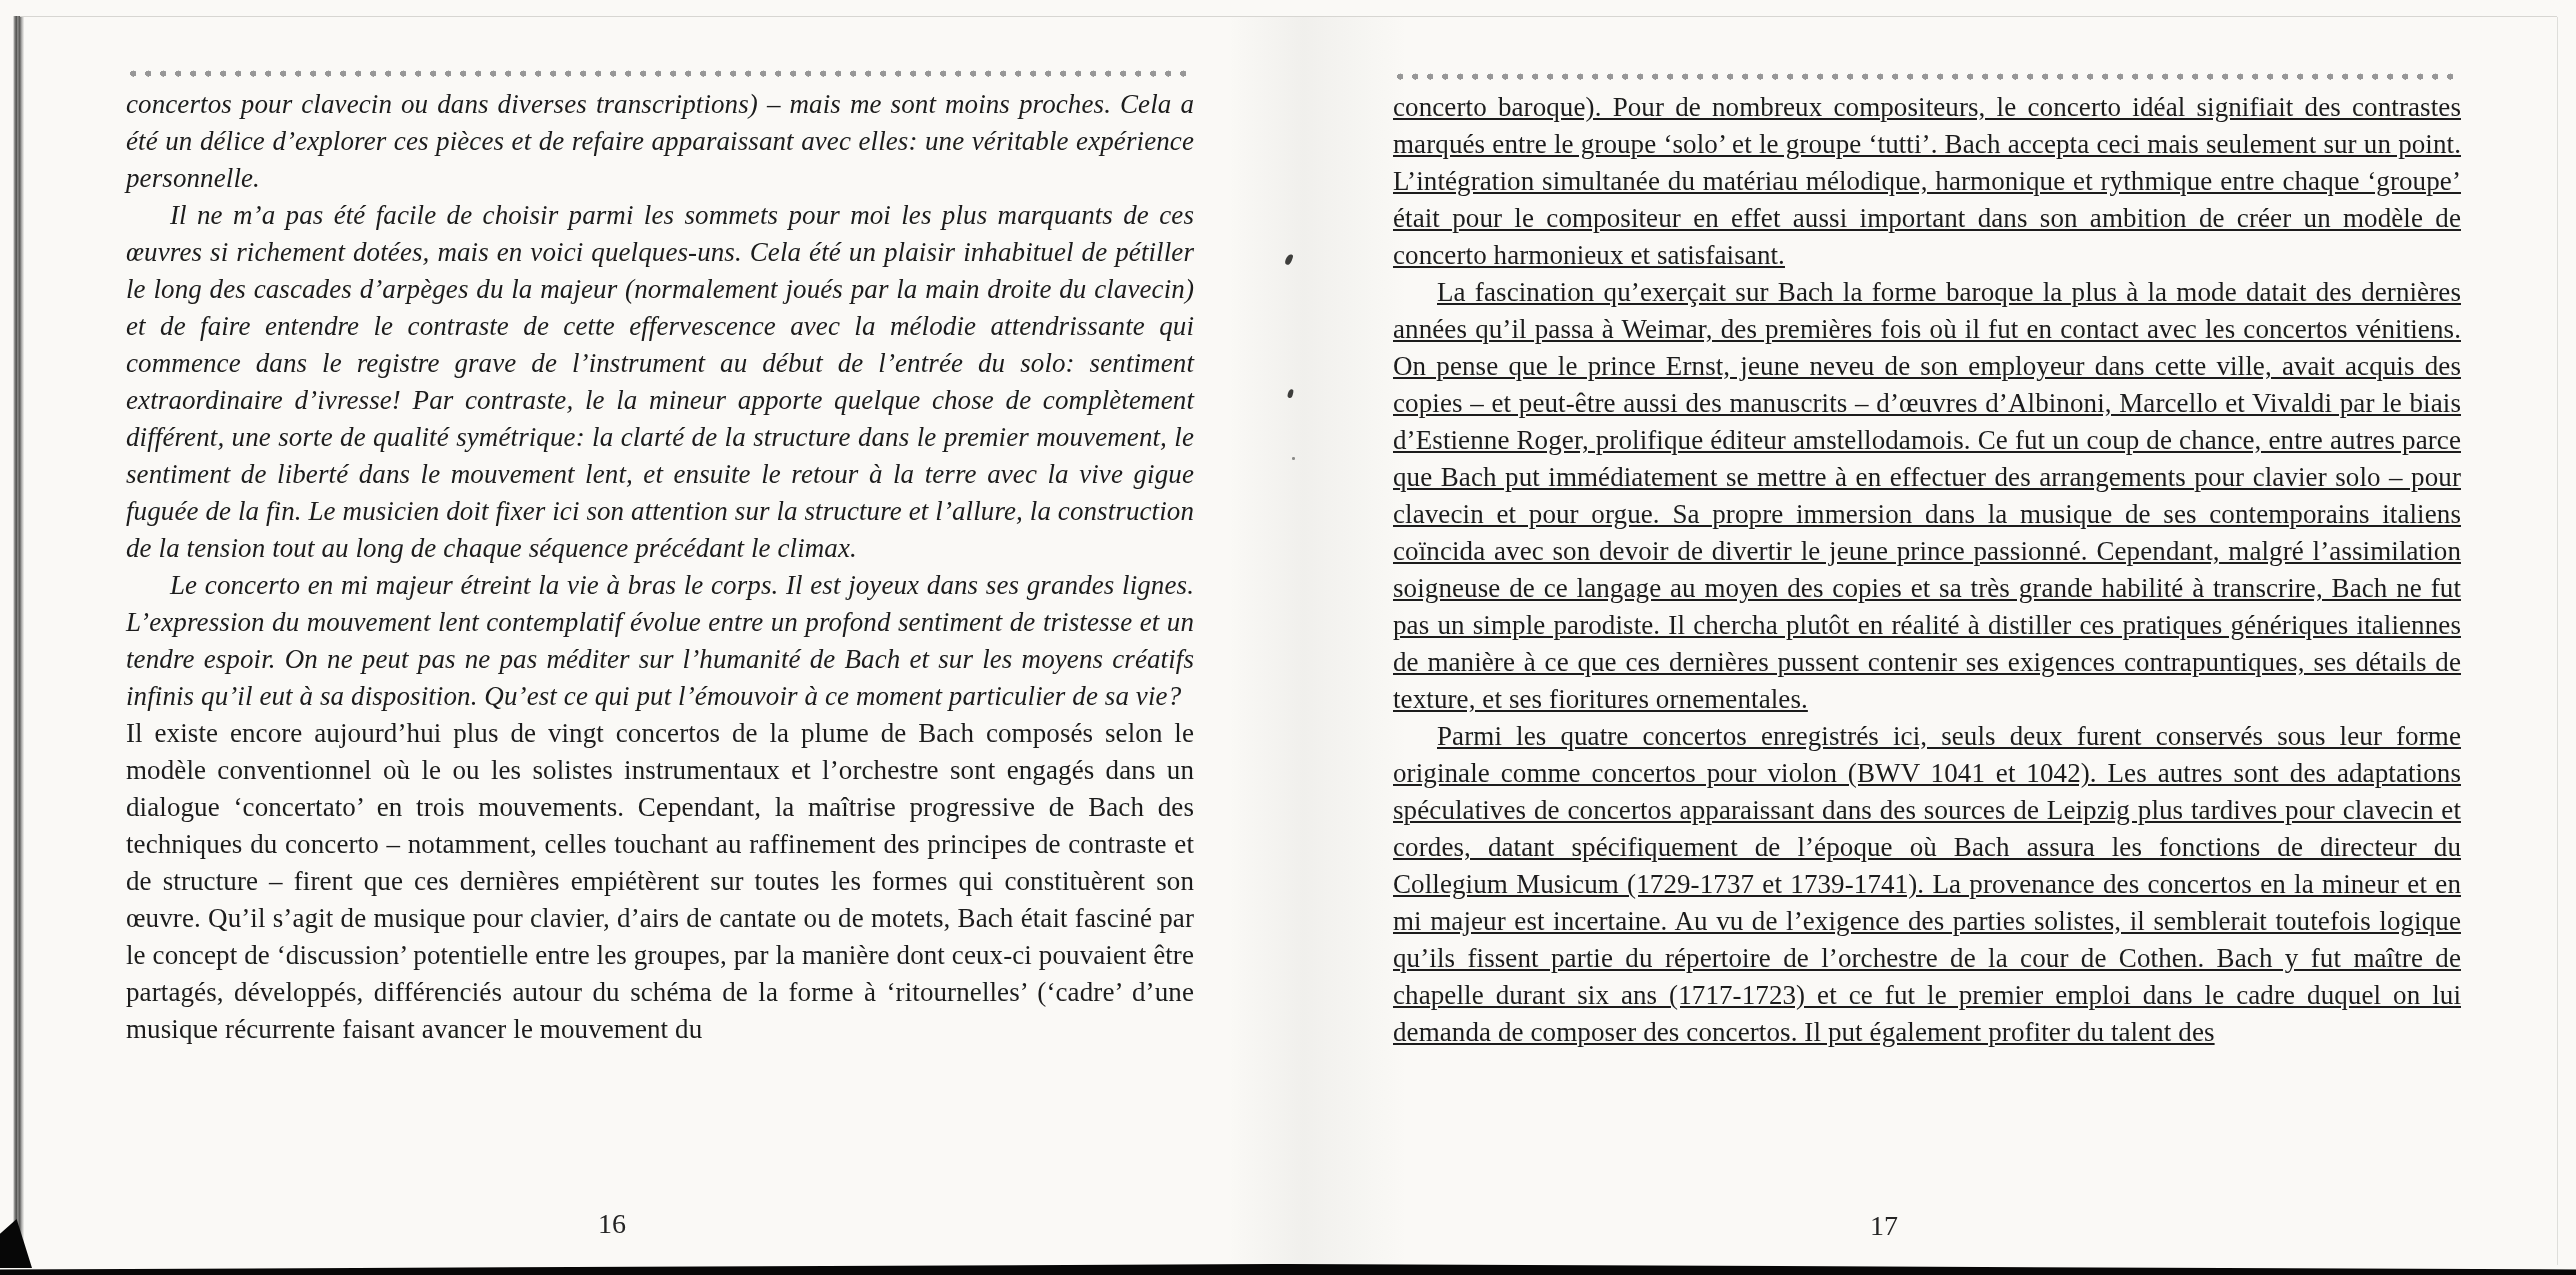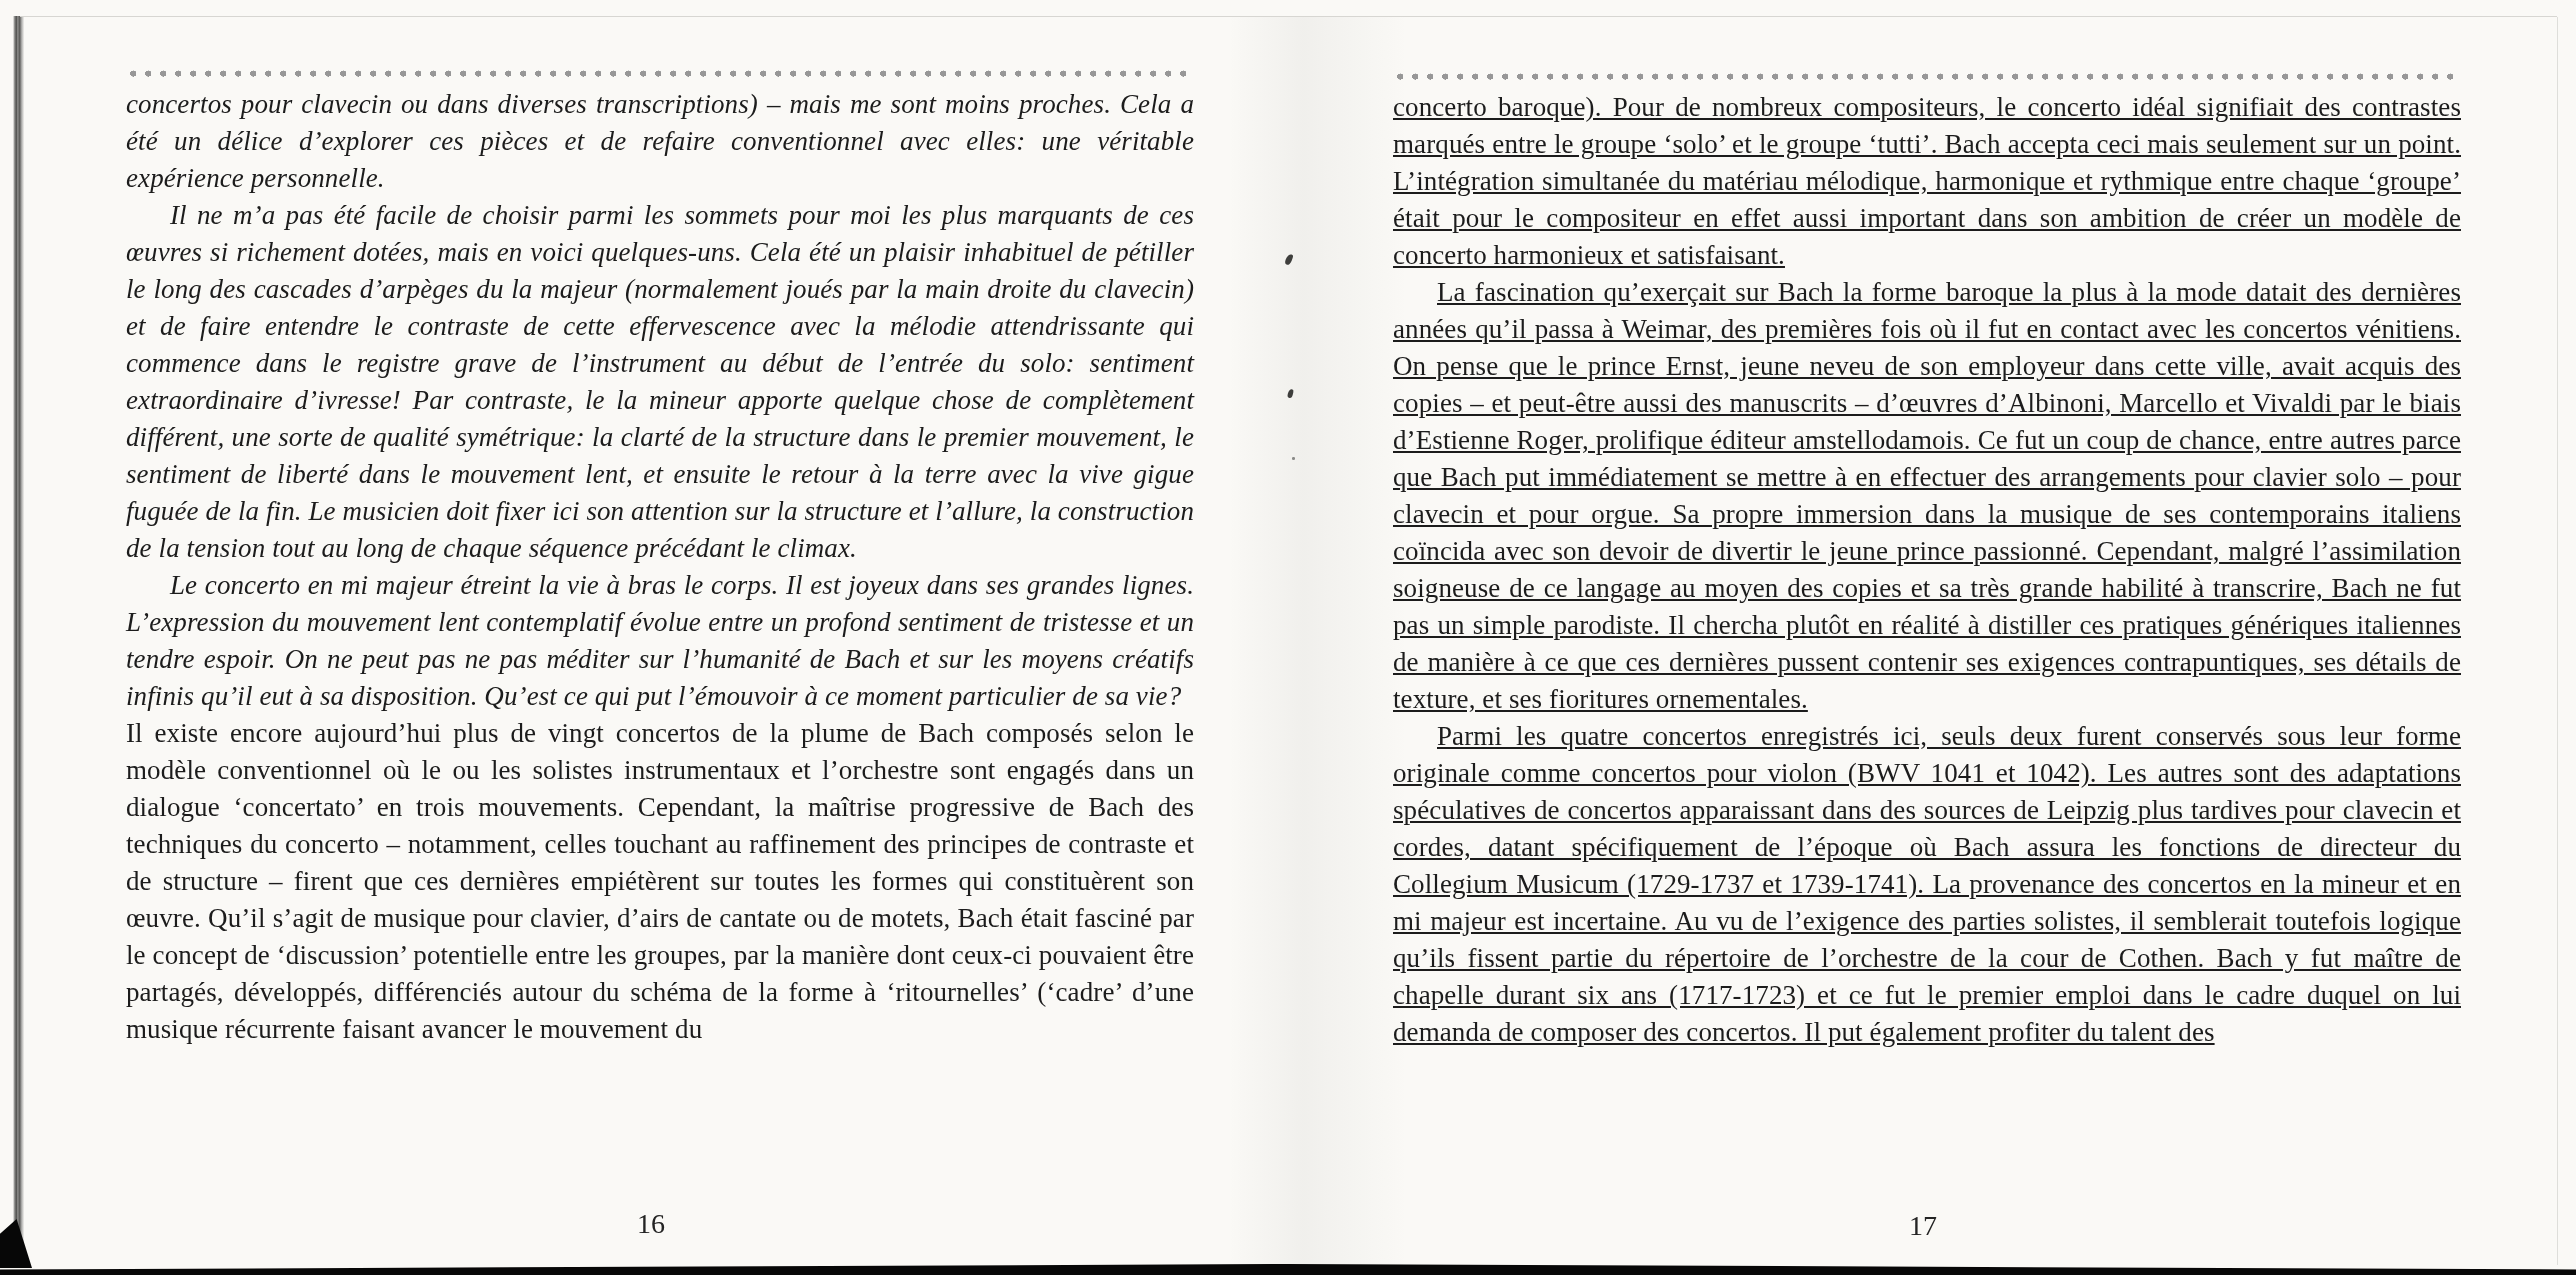--- a/index.html
+++ b/index.html
@@ -121,41 +121,41 @@
   h2.section-heading {
     font-size: 31px;
     font-weight: bold;
     color: #121212;
     margin: 35px 0 8px 0;
     letter-spacing: 0.1px;
   }
   .pagenum {
     position: absolute;
     width: 106px;
-    text-align: center;
+    text-align: left;
     font-size: 28px;
     color: #242424;
   }
   .pagenum.pn-left  { left: 598px;  top: 1208px; }
   .pagenum.pn-right { left: 1870px; top: 1210px; }
 </style>
 </head>
 <body>
 
 <div class="scan">
 
   <div class="spine"></div>
   <div class="edge-top"></div>
   <div class="edge-right"></div>
   <div class="gutter-shade"></div>
 
   <div class="page left">
     <div class="dotted-rule"></div>
     <div class="intro">
-      <p>concertos pour clavecin ou dans diverses transcriptions) – mais me sont moins proches. Cela a été un délice d’explorer ces pièces et de refaire conventionnel avec elles: une véritable expérience personnelle.</p>
+      <p>concertos pour clavecin ou dans diverses transcriptions) – mais me sont moins proches. Cela a été un délice d’explorer ces pièces et de refaire apparaissant avec elles: une véritable expérience personnelle.</p>
       <p class="ind">Il ne m’a pas été facile de choisir parmi les sommets pour moi les plus marquants de ces œuvres si richement dotées, mais en voici quelques-uns. Cela été un plaisir inhabituel de pétiller le long des cascades d’arpèges du la majeur (normalement joués par la main droite du clavecin) et de faire entendre le contraste de cette effervescence avec la mélodie attendrissante qui commence dans le registre grave de l’instrument au début de l’entrée du solo: sentiment extraordinaire d’ivresse! Par contraste, le la mineur apporte quelque chose de complètement différent, une sorte de qualité symétrique: la clarté de la structure dans le premier mouvement, le sentiment de liberté dans le mouvement lent, et ensuite le retour à la terre avec la vive gigue fuguée de la fin. Le musicien doit fixer ici son attention sur la structure et l’allure, la construction de la tension tout au long de chaque séquence précédant le climax.</p>
       <p class="ind">Le concerto en mi majeur étreint la vie à bras le corps. Il est joyeux dans ses grandes lignes. L’expression du mouvement lent contemplatif évolue entre un profond sentiment de tristesse et un tendre espoir.  On ne peut pas ne pas méditer sur l’humanité de Bach et sur les moyens créatifs infinis qu’il eut à sa disposition. Qu’est ce qui put l’émouvoir à ce moment particulier de sa vie?</p>
     </div>
     <div class="bodytext">
       <p>Il existe encore aujourd’hui plus de vingt concertos de la plume de Bach composés selon le modèle conventionnel où le ou les solistes instrumentaux et l’orchestre sont engagés dans un dialogue ‘concertato’ en trois mouvements. Cependant, la maîtrise progressive de Bach des techniques du concerto – notamment, celles touchant au raffinement des principes de contraste et de structure – firent que ces dernières empiétèrent sur toutes les formes qui constituèrent son œuvre. Qu’il s’agit de musique pour clavier, d’airs de cantate ou de motets, Bach était fasciné par le concept de ‘discussion’ potentielle entre les groupes, par la manière dont ceux-ci pouvaient être partagés, développés, différenciés autour du schéma de la forme à ‘ritournelles’ (‘cadre’ d’une musique récurrente faisant avancer le mouvement du</p>
     </div>
   </div>
 
   <div class="page right">
     <div class="dotted-rule"></div>

